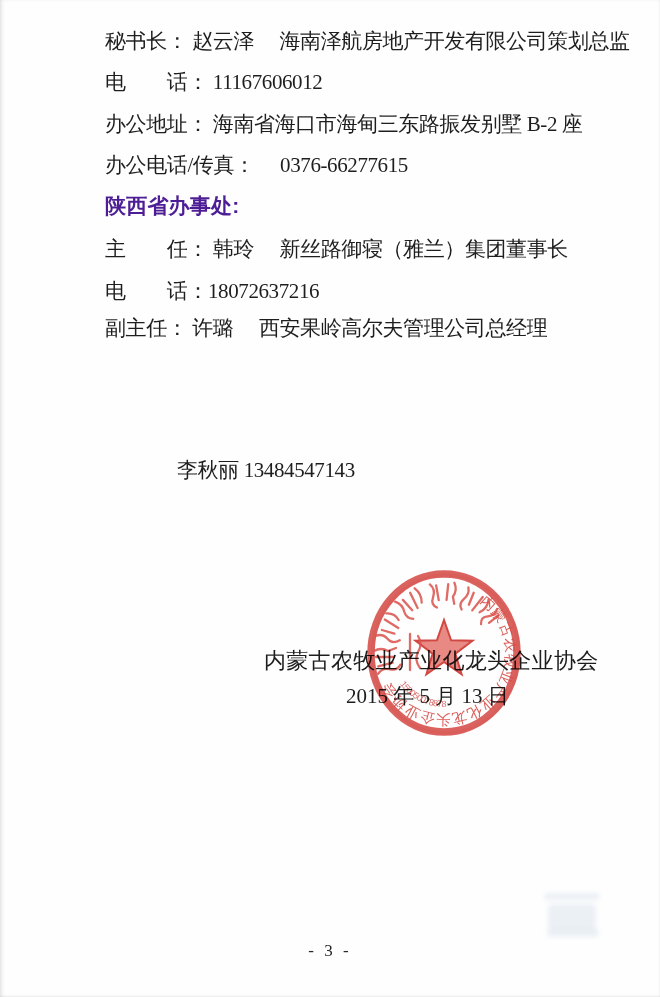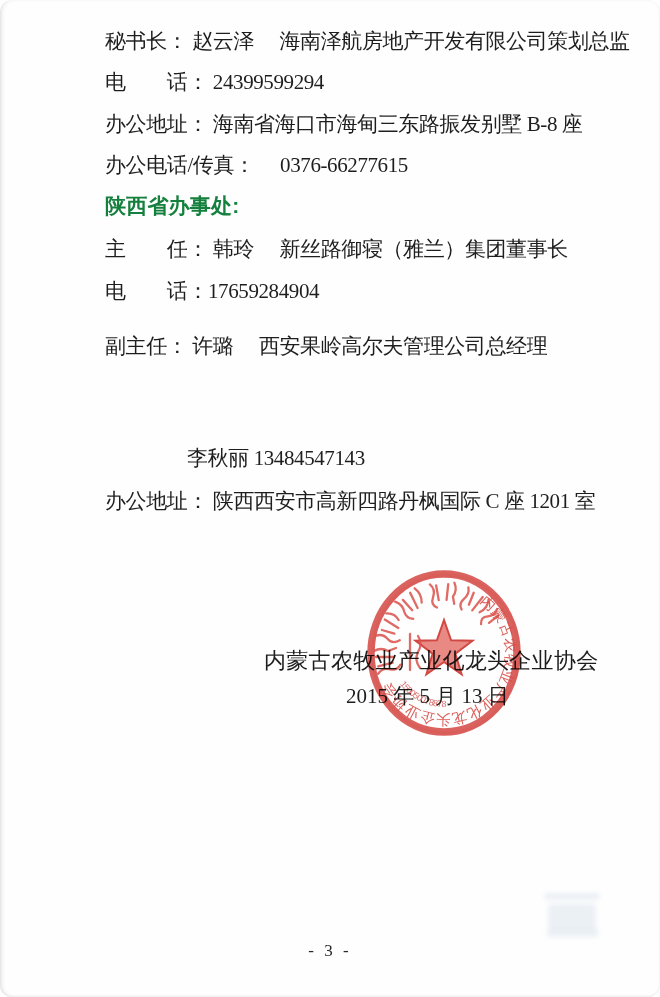--- a/index.html
+++ b/index.html
@@ -10,36 +10,35 @@
   }
   .page{
     position:relative;
     width:660px;height:997px;
     background:#fefefe;
     overflow:hidden;
     color:#1e1e1e;
     box-shadow:inset 3px 0 4px -2px rgba(60,60,60,.18),
                inset -2px 0 3px -2px rgba(60,60,60,.10),
                inset 0 -2px 3px -2px rgba(60,60,60,.12);
-    border-radius:12px;
   }
   .ln{
     position:absolute;
     left:105px;
     font-size:21px;
     letter-spacing:-0.4px;
     white-space:pre;
     color:#1e1e1e;
   }
-  .ln.indent2{left:187px;}
+  .ln.indent2{left:177px;margin-top:12px;}
   .heading{
     font-family:"Liberation Sans","DejaVu Sans",sans-serif;
     font-weight:700;
     letter-spacing:0.2px;
-    color:#15803d;
+    color:#4c1d95;
     text-align:center;
   }
   .sig-org{
     position:absolute;
     left:264px;top:646px;
     font-size:22px;
     letter-spacing:0.3px;
     white-space:pre;
     color:#1d1d1d;
   }
@@ -76,30 +75,29 @@
   .smudge.s1{left:544px;top:893px;width:56px;height:7px;}
   .smudge.s2{left:548px;top:904px;width:48px;height:26px;}
   .smudge.s3{left:547px;top:929px;width:52px;height:8px;}
 </style>
 </head>
 <body>
 
 <div class="page">
 
   <div class="ln" style="top:27px">秘书长： 赵云泽　 海南泽航房地产开发有限公司策划总监</div>
-  <div class="ln" style="top:68px">电　　话： 24399599294</div>
-  <div class="ln" style="top:110px">办公地址： 海南省海口市海甸三东路振发别墅 B-8 座</div>
+  <div class="ln" style="top:68px">电　　话： 11167606012</div>
+  <div class="ln" style="top:110px">办公地址： 海南省海口市海甸三东路振发别墅 B-2 座</div>
   <div class="ln" style="top:151px">办公电话/传真：　 0376-66277615</div>
 
   <div class="ln heading" style="top:192px">陕西省办事处:</div>
   <div class="ln" style="top:235px">主　　任： 韩玲　 新丝路御寝（雅兰）集团董事长</div>
-  <div class="ln" style="top:277px">电　　话：17659284904</div>
-  <div class="ln" style="top:332px">副主任： 许璐　 西安果岭高尔夫管理公司总经理</div>
+  <div class="ln" style="top:277px">电　　话：18072637216</div>
+  <div class="ln" style="top:314px">副主任： 许璐　 西安果岭高尔夫管理公司总经理</div>
   <div class="ln indent2" style="top:444px">李秋丽 13484547143</div>
-  <div class="ln" style="top:487px">办公地址： 陕西西安市高新四路丹枫国际 C 座 1201 室</div>
 
   <div class="sig-org">内蒙古农牧业产业化龙头企业协会</div>
   <div class="sig-date">2015 年 5 月 13 日</div>
 
   <svg class="seal" viewBox="0 0 220 230">
     <g stroke="#d4403a" fill="none">
 
       <ellipse cx="110" cy="115" rx="73" ry="79" stroke-width="7.5" opacity="0.88"></ellipse>
       <ellipse cx="110" cy="115" rx="73" ry="79" stroke-width="3" opacity="0.25" transform="translate(1.5,1)"></ellipse>
     </g>

